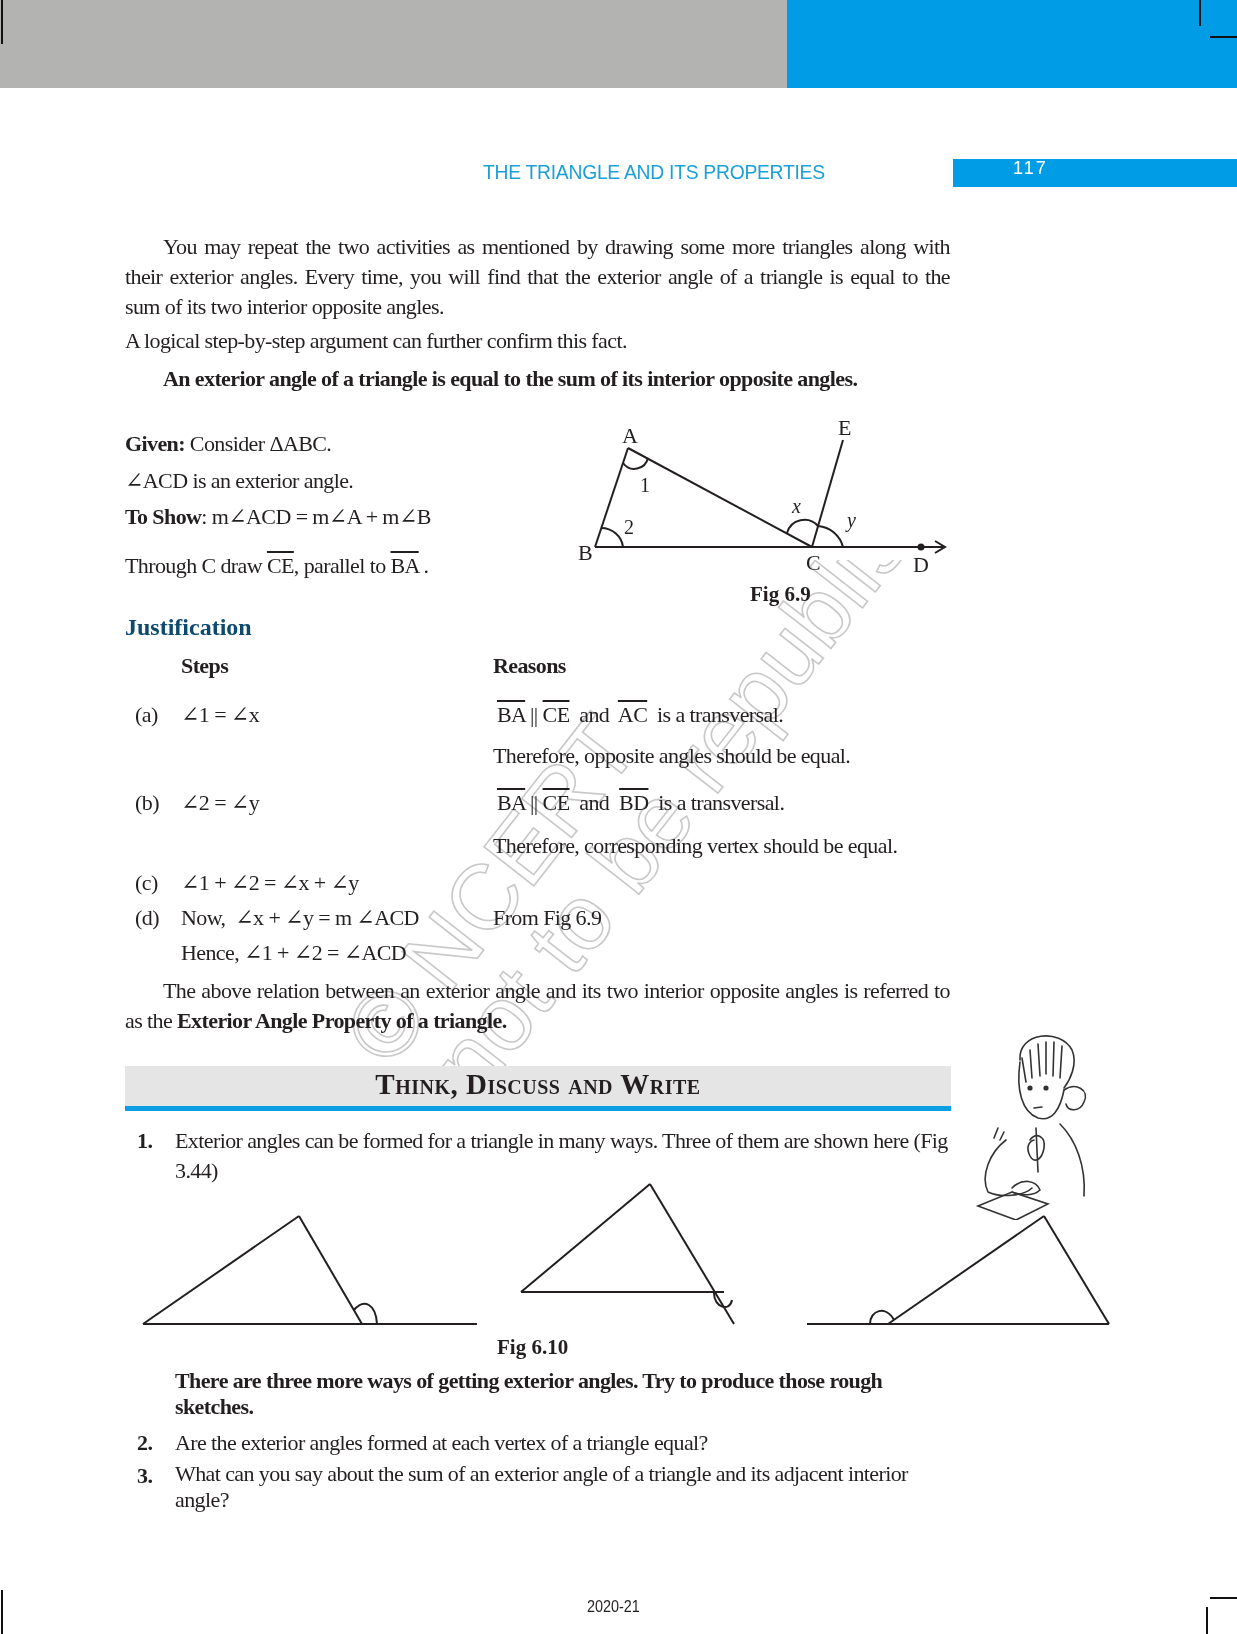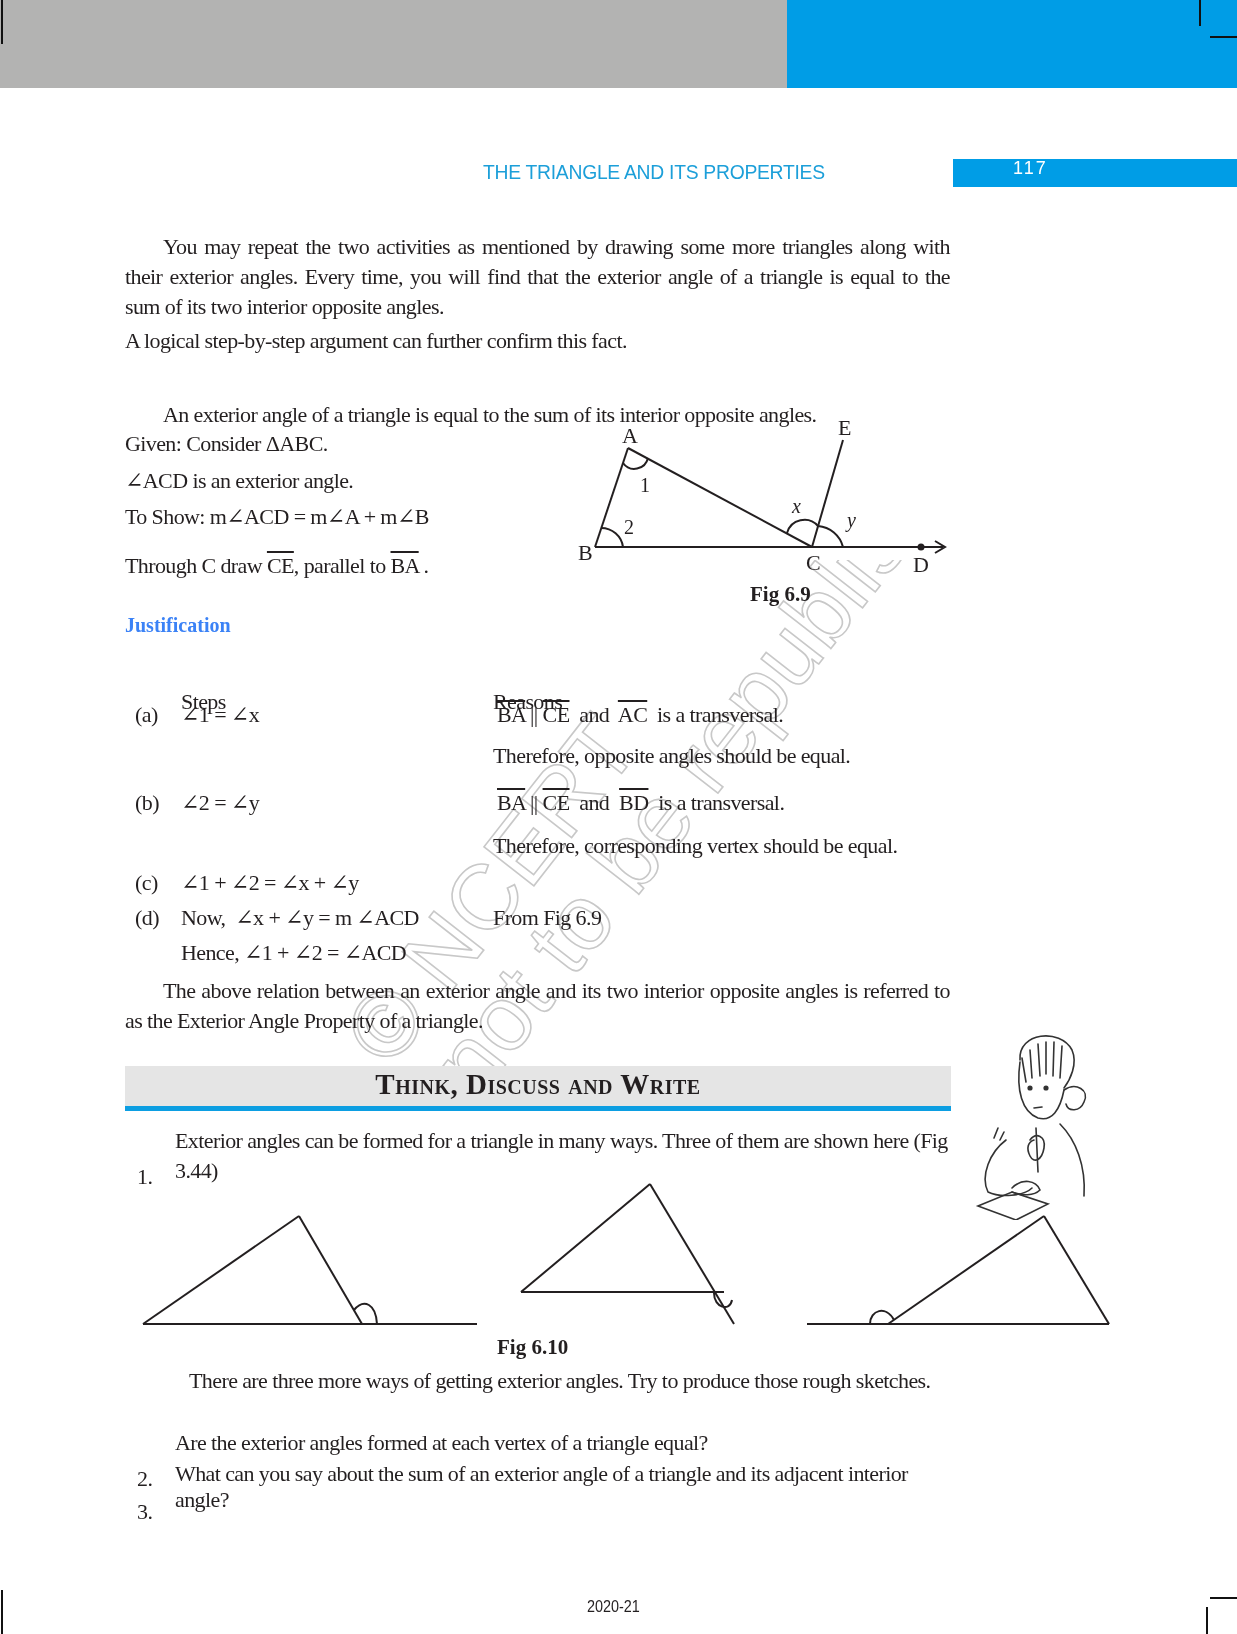--- a/index.html
+++ b/index.html
@@ -8,23 +8,23 @@
   .abs { position:absolute; }
   .topbar-gray { left:0; top:0; width:787px; height:88px; background:#b3b3b2; }
   .topbar-blue { left:787px; top:0; width:450px; height:88px; background:#009de6; }
   .crop { background:#111; }
   .running-head { left:483px; top:160px; font-family:"Liberation Sans", sans-serif; font-size:21px; color:#1c9fd9; letter-spacing:-0.3px; transform:scaleX(0.92); transform-origin:left; }
   .page-num-box { left:953px; top:159px; width:284px; height:28px; background:#009de6; }
   .page-num { left:1013px; top:158px; font-family:"Liberation Sans", sans-serif; font-size:18px; color:#ffffff; letter-spacing:2px; }
   .txt { font-size:22px; line-height:30px; letter-spacing:-0.6px; }
   .para { left:125px; width:825px; text-align:justify; }
   .indent { text-indent:38px; }
-  .bold { font-weight:normal;margin-top:36px; }
+  .bold { font-weight:bold; }
   .ov { text-decoration:overline; }
-  .justif { left:125px; top:614px; font-size:20px; font-weight:bold; color:#3b82f6; font-family:"Liberation Serif", serif; }
+  .justif { left:125px; top:614px; font-size:24px; font-weight:bold; color:#0c4a6e; font-family:"Liberation Serif", serif; }
   .tdw-bar { left:125px; top:1066px; width:826px; height:40px; background:#e5e5e5; border-bottom:5px solid #0c9ee2; }
   .tdw-title { left:125px; top:1068px; width:826px; text-align:center; font-size:29px; font-weight:bold; font-variant:small-caps; letter-spacing:0.5px; }
   .fig-cap { font-weight:bold; font-size:21px; }
   .watermark { left:300px; top:560px; width:700px; height:520px; pointer-events:none; }
   .footer { left:587px; top:1598px; font-family:"Liberation Sans", sans-serif; font-size:16px; color:#231f20; transform:scaleX(0.9); transform-origin:left; }
 </style>
 </head>
 <body>
 
 <div class="abs topbar-gray"></div>
@@ -156,21 +156,21 @@
     <path d="M594,133 C594,148 610,152 612,140"></path>
 
     <line x1="687" y1="164" x2="989" y2="164"></line>
     <line x1="768" y1="164" x2="924" y2="56"></line>
     <line x1="924" y1="56" x2="989" y2="164"></line>
     <path d="M750,164 C750,150 766,145 774,160"></path>
   </g>
 </svg>
 <div class="abs fig-cap" style="left:497px;top:1335px;">Fig  6.10</div>
 
-<div class="abs txt" style="left:189px;top:1368px;width:776px;line-height:26px;">There are three more ways of getting exterior angles. Try to produce those rough sketches.</div>
+<div class="abs txt" style="left:175px;top:1368px;width:776px;line-height:26px;font-weight:bold;">There are three more ways of getting exterior angles. Try to produce those rough sketches.</div>
 <div class="abs txt bold" style="left:137px;top:1428px;">2.</div>
 <div class="abs txt" style="left:175px;top:1428px;width:776px;">Are the exterior angles formed at each vertex of a triangle equal?</div>
 <div class="abs txt bold" style="left:137px;top:1461px;">3.</div>
 <div class="abs txt" style="left:175px;top:1461px;width:776px;line-height:26px;">What can you say about the sum of an exterior angle of a triangle and its adjacent interior angle?</div>
 
 <div class="abs footer">2020-21</div>
 <div class="abs crop" style="left:1px;top:1590px;width:2px;height:44px;"></div>
 <div class="abs crop" style="left:1210px;top:1597px;width:27px;height:2px;"></div>
 <div class="abs crop" style="left:1206px;top:1607px;width:2px;height:27px;"></div>
 

